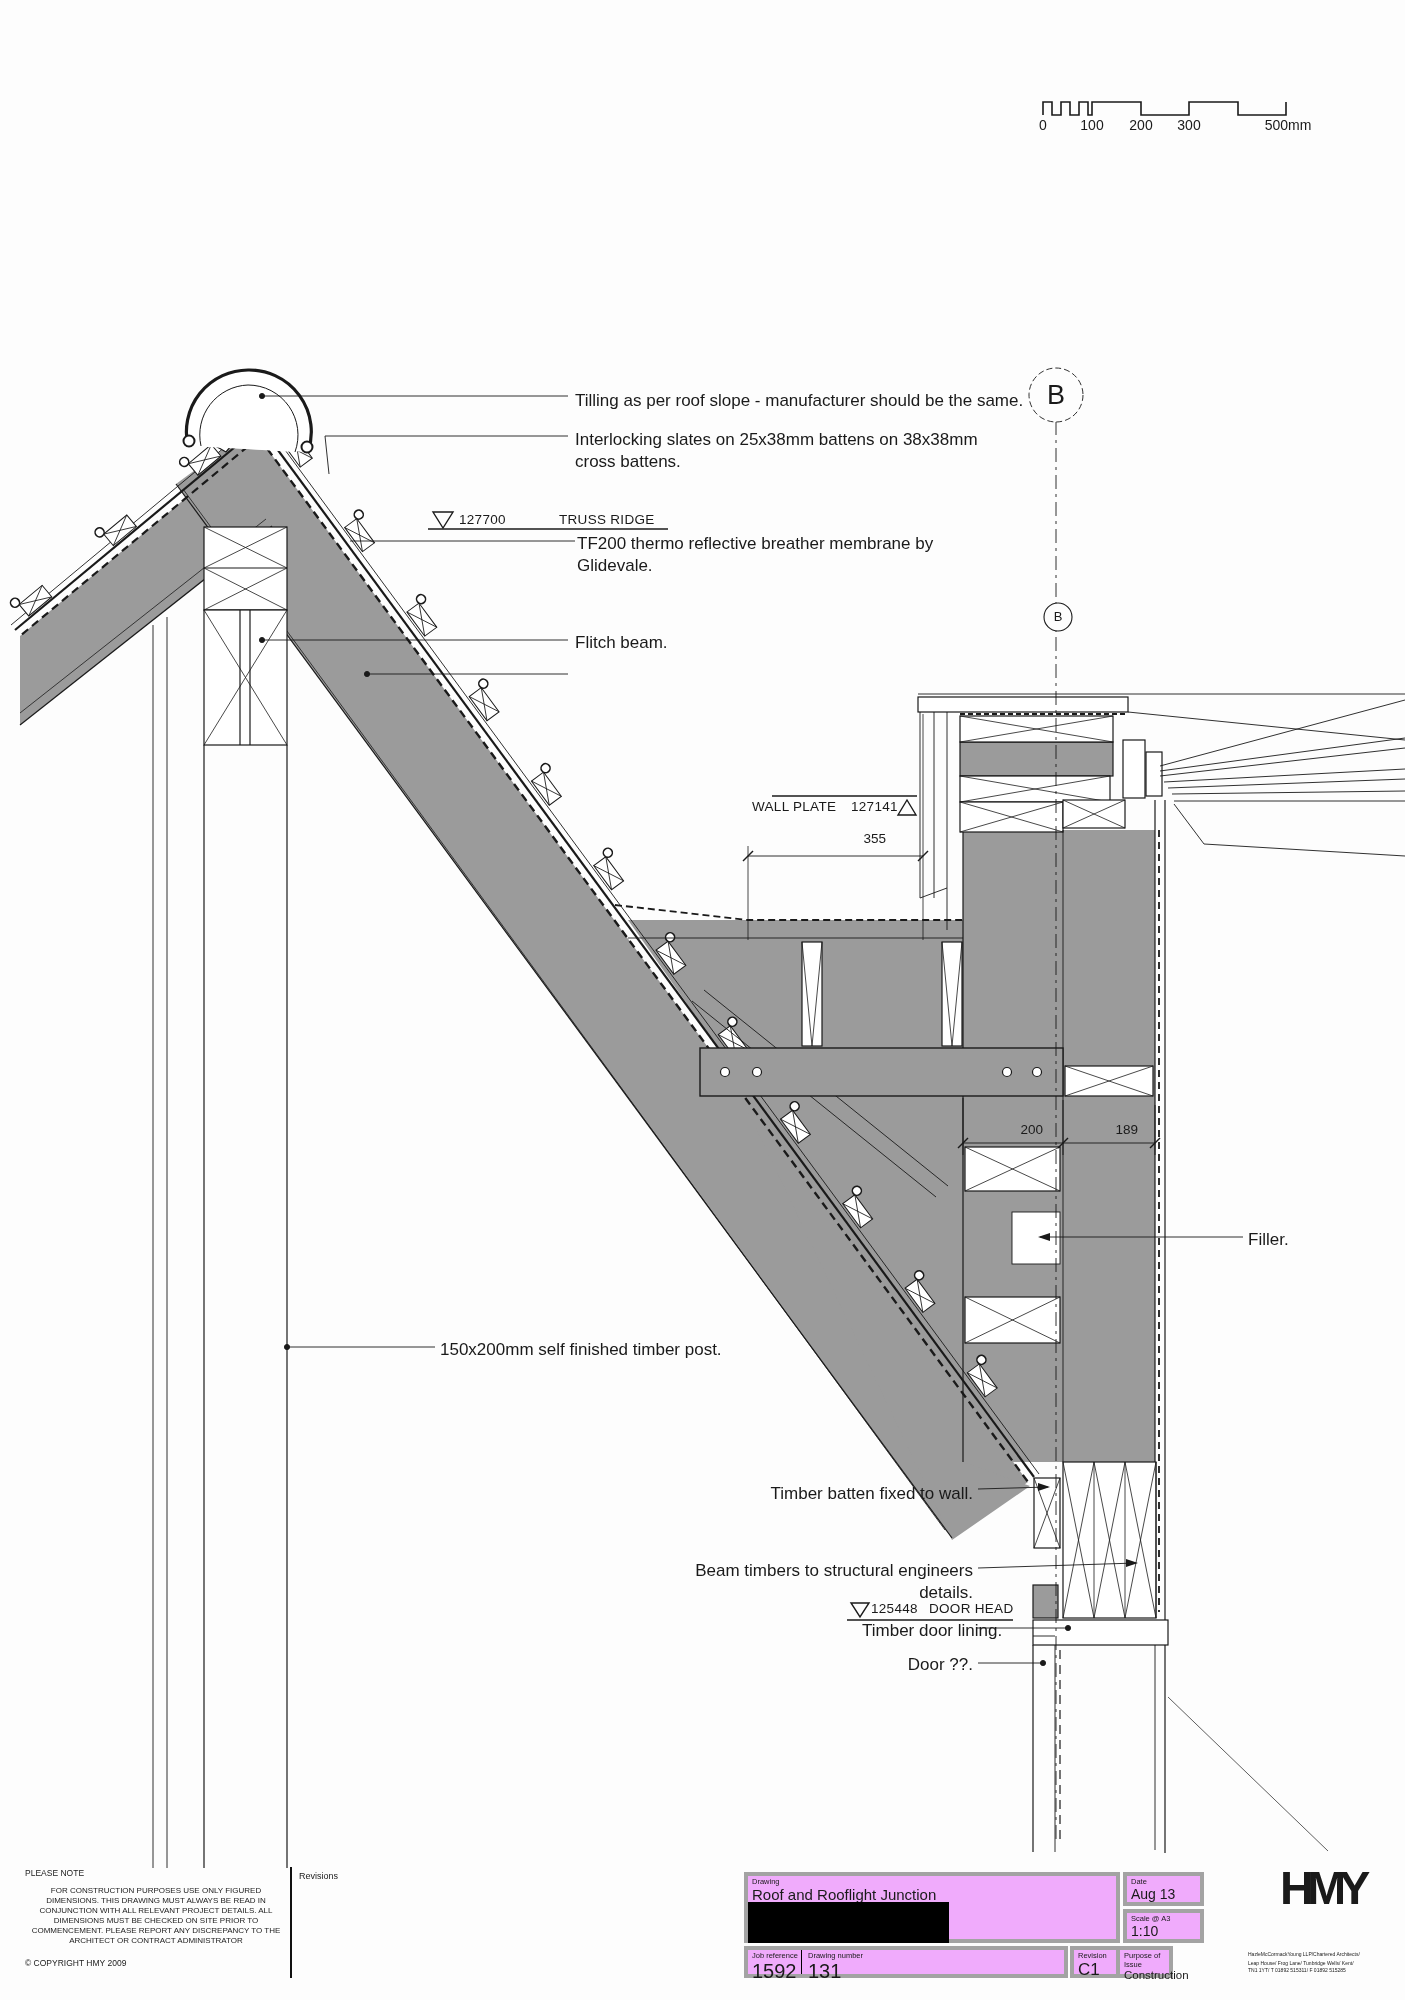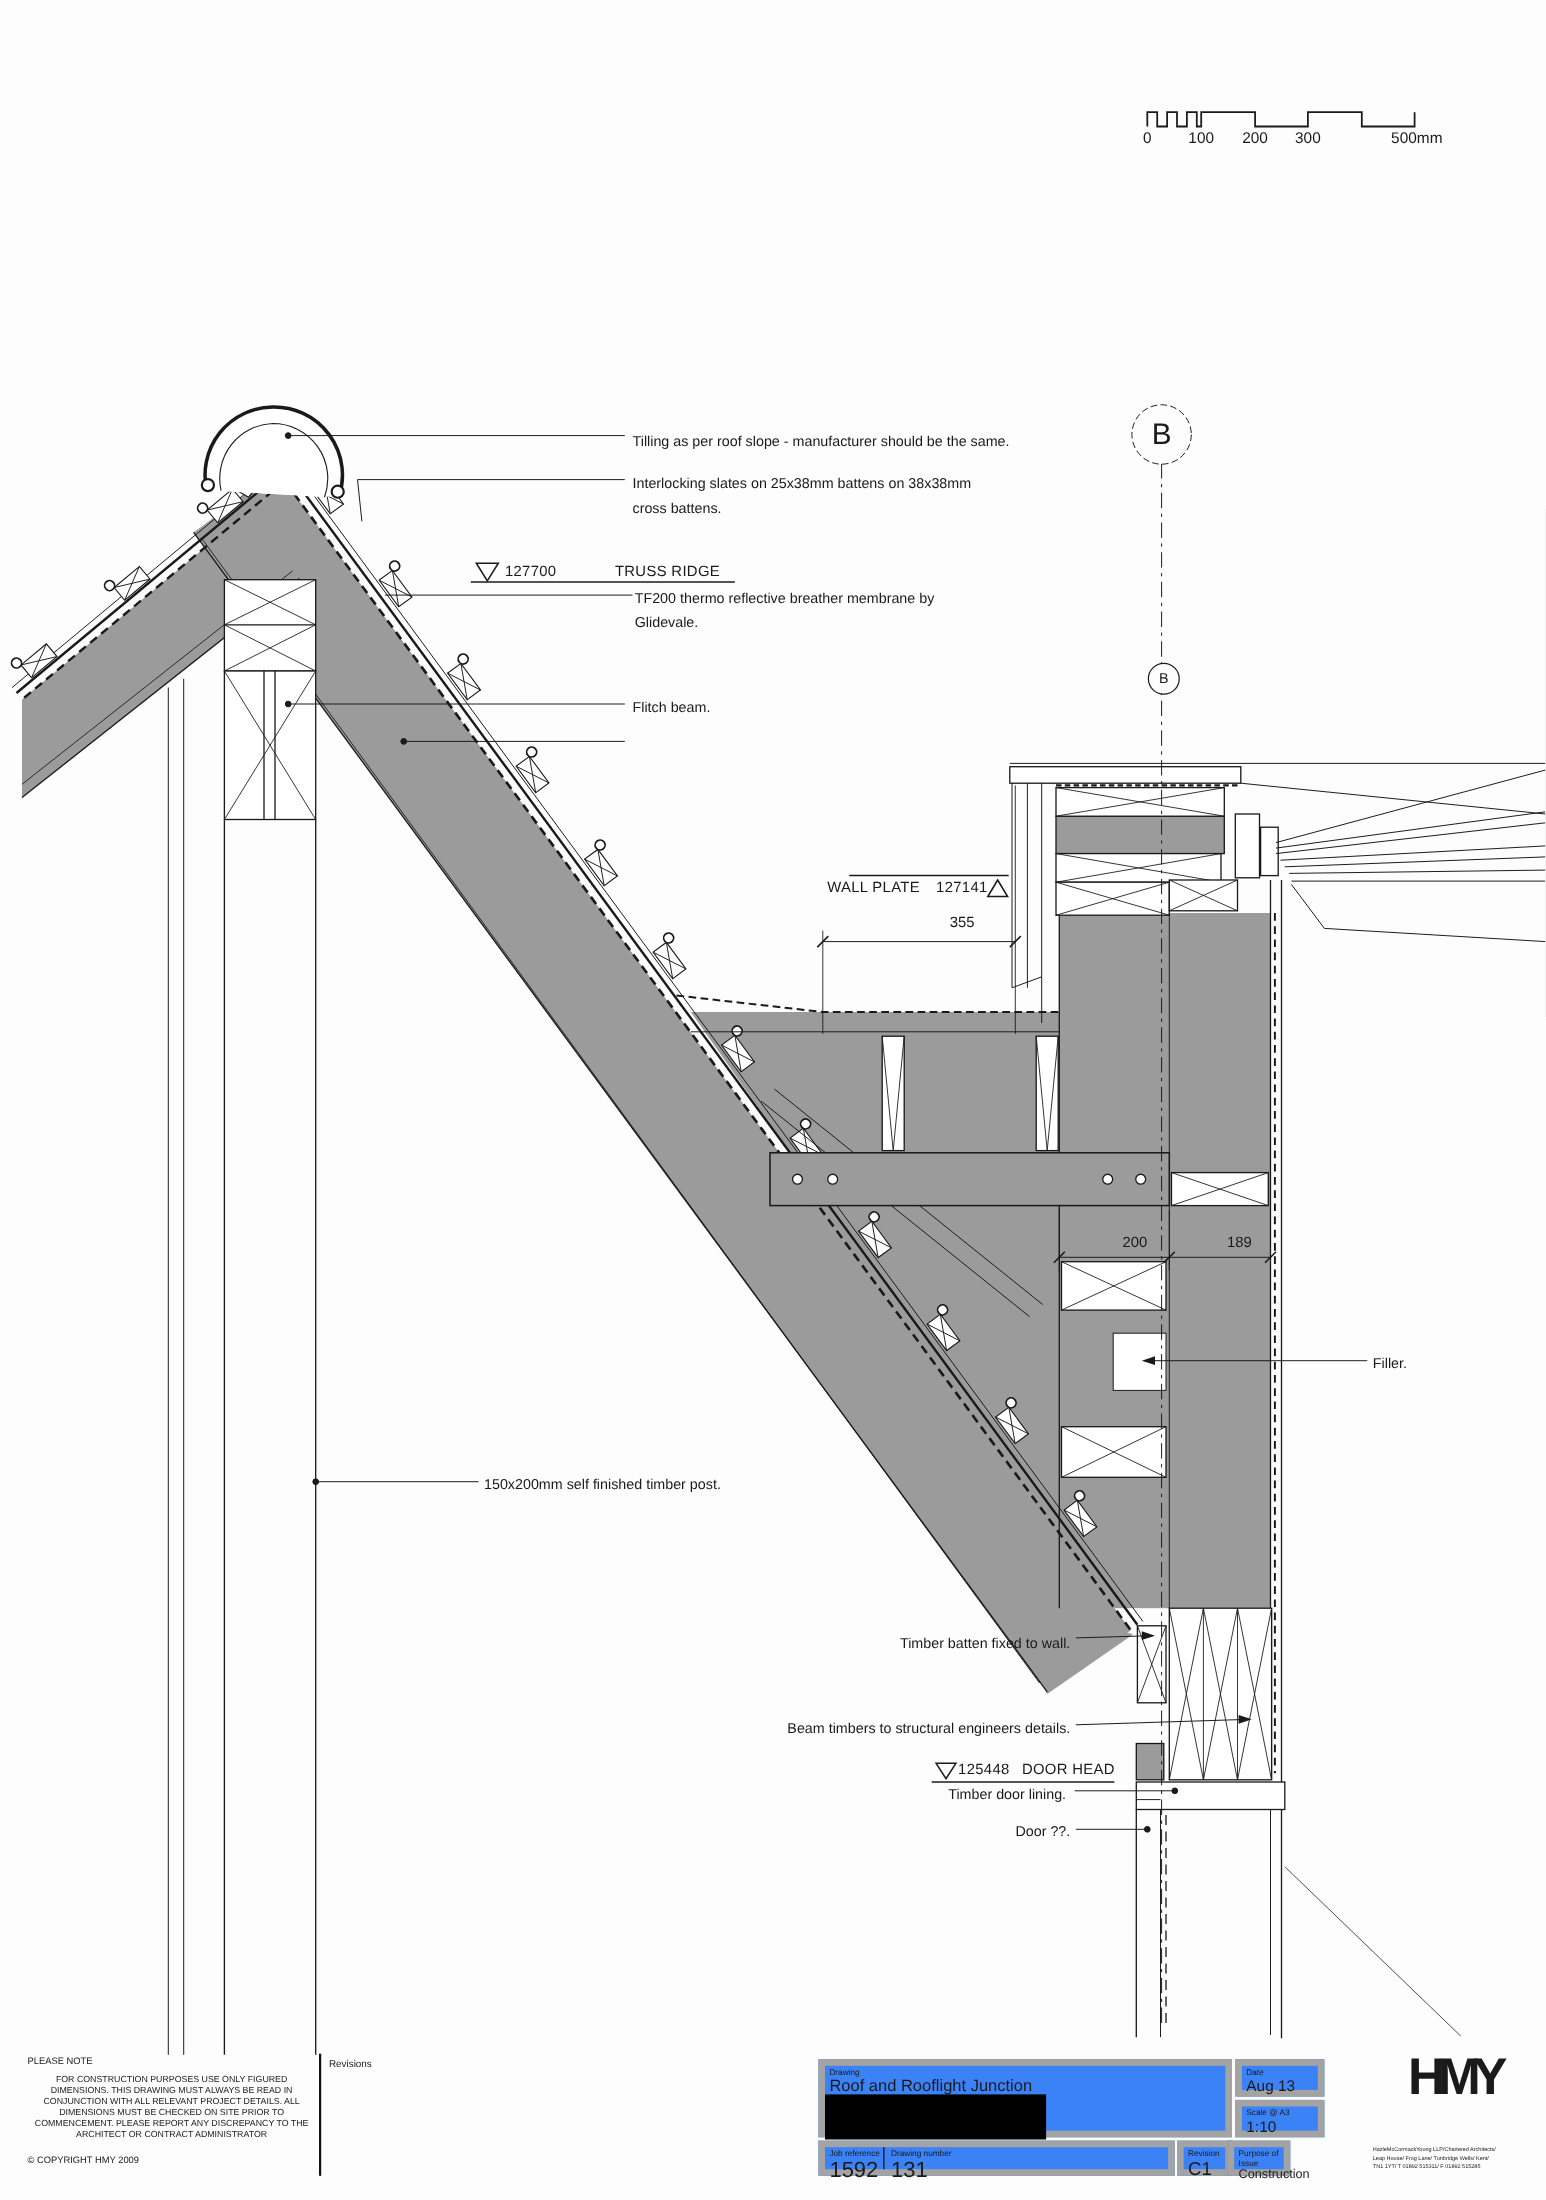--- a/index.html
+++ b/index.html
@@ -1,31 +1,31 @@
 <!DOCTYPE html>
 <html><head>
 <meta charset="utf-8">
 <style>
   html,body{margin:0;padding:0;background:#e8e8e8;}
   #sheet{position:relative;width:1405px;height:2000px;background:#fdfdfd;overflow:hidden;
          font-family:"Liberation Sans", sans-serif;color:#1a1a1a;}
   #cad{position:absolute;left:0;top:0;}
-  .ann{position:absolute;font-size:13px;line-height:22px;white-space:pre-line;}
+  .ann{position:absolute;font-size:17px;line-height:22px;white-space:pre-line;}
   .dim{position:absolute;font-size:13.5px;text-align:right;width:60px;}
   .lvl{position:absolute;font-size:13.5px;letter-spacing:.3px;}
   .scl{position:absolute;font-size:14px;text-align:center;width:60px;}
   .gridB{position:absolute;text-align:center;}
   
   .noteblock{position:absolute;left:25px;top:1868px;width:262px;font-size:8.5px;}
   .noteblock .para{font-size:8px;line-height:10px;text-align:center;margin-top:8px;}
   .noteblock .copy{margin-top:12px;}
   .rev-label{position:absolute;left:299px;top:1871px;font-size:9px;}
   .vdiv{position:absolute;left:290px;top:1867px;width:2px;height:111px;background:#111;}
   .tb{position:absolute;left:744px;top:1868px;width:460px;height:112px;}
-  .tb .cell{position:absolute;border:6px solid #a3a3a3;background:#3b82f6;box-sizing:border-box;}
+  .tb .cell{position:absolute;border:4px solid #a3a3a3;background:#f0abfc;box-sizing:border-box;}
   .tb .lab{font-size:7.5px;padding:1px 0 0 4px;}
   .tb .val{padding-left:4px;}
   .redact{position:absolute;left:0px;top:26px;width:201px;height:41px;background:#000;}
   .logo{position:absolute;left:1280px;top:1860px;width:118px;text-align:left;
         font-size:47px;font-weight:800;letter-spacing:-7px;}
   .addr{position:absolute;left:1248px;top:1951px;width:152px;font-size:5px;line-height:6.3px;}
   .addr .l1{margin-bottom:3px;}
 </style>
 </head>
 <body>

